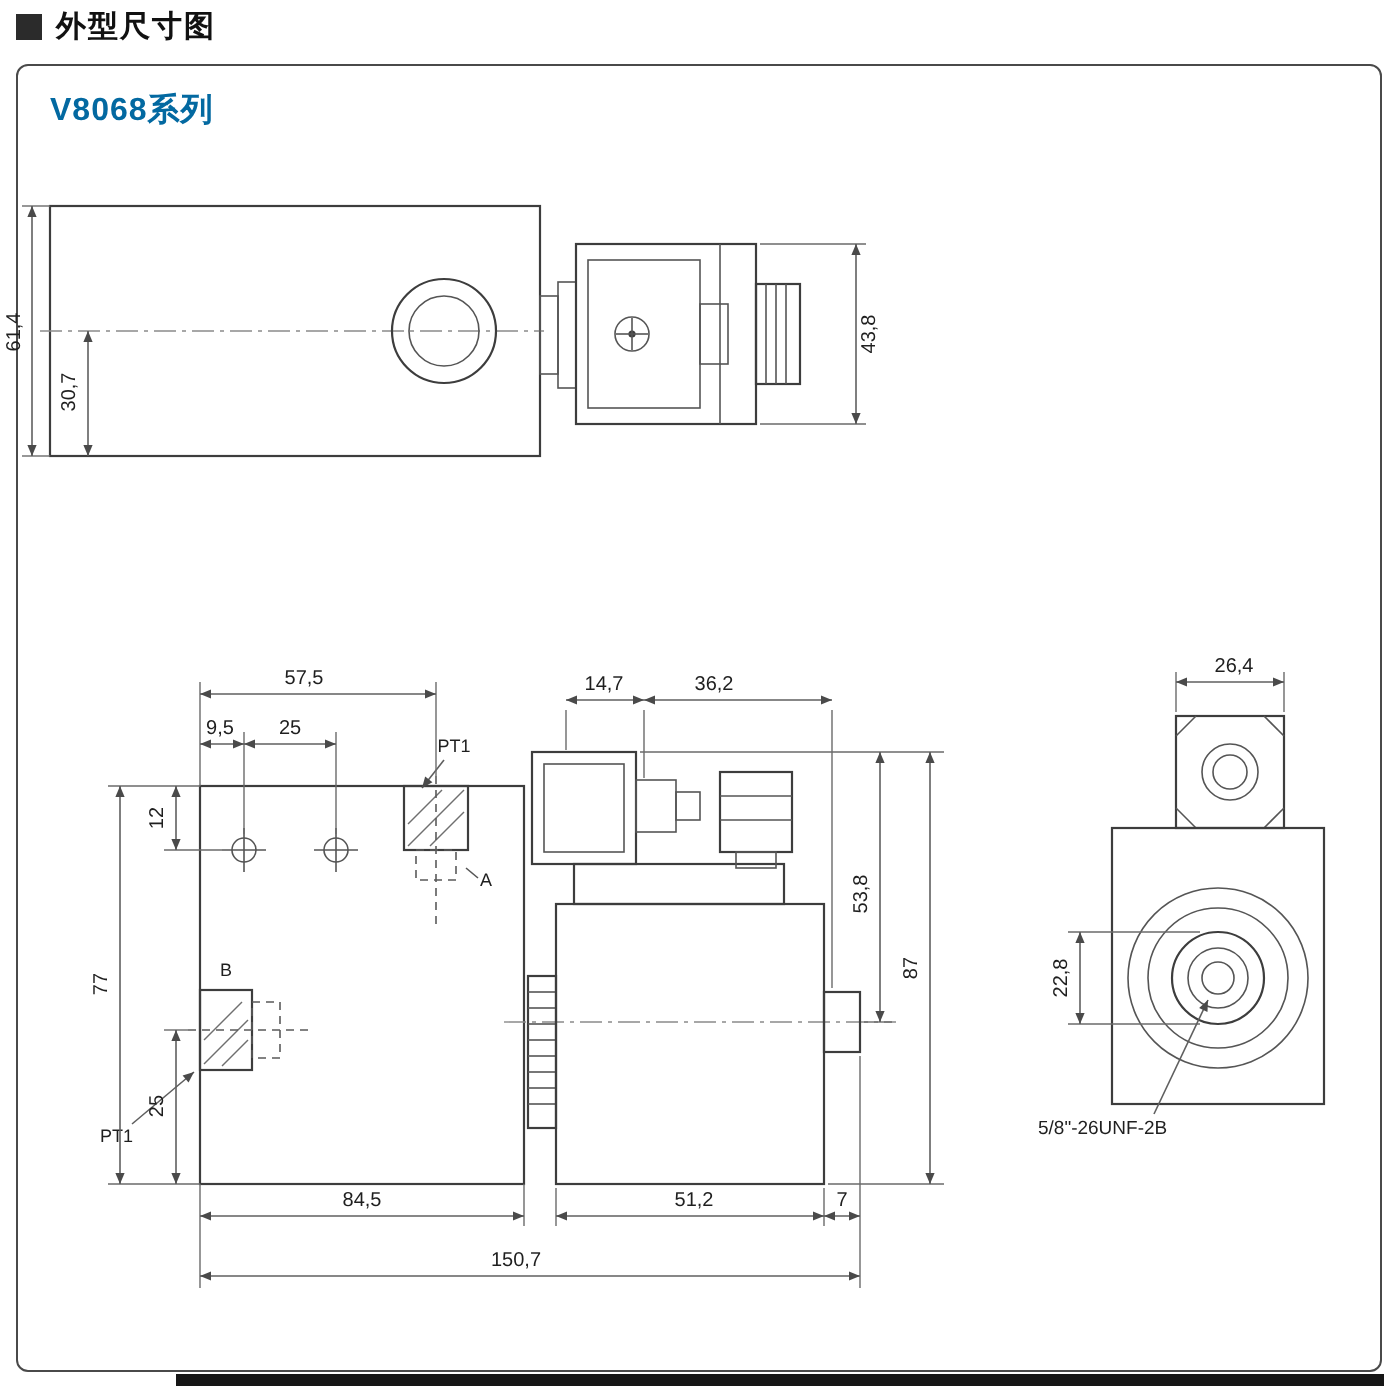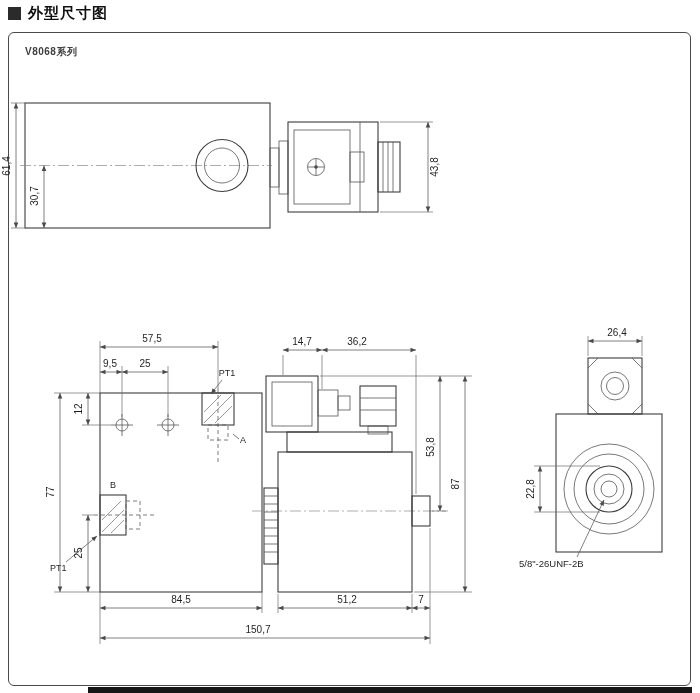--- a/index.html
+++ b/index.html
@@ -15,22 +15,22 @@
     width:13px; height:13px; background:#2b2b2b; display:inline-block;
   }
   .section-header .title-text {
     font-size:15px; font-weight:bold; letter-spacing:1px; color:#111;
   }
   .frame {
     position:absolute; left:8px; top:32px; width:683px; height:654px;
     border:1.4px solid #4a4a4a; border-radius:6px; background:#fff;
   }
   .series-title {
-    position:absolute; left:25px; top:45px; font-size:10px; font-weight:bold;
-    letter-spacing:0.5px; color:#404040;
+    position:absolute; left:25px; top:45px; font-size:16px; font-weight:bold;
+    letter-spacing:0.5px; color:#0369a1;
   }
   svg.drawing { position:absolute; left:0; top:0; }
   
   .ol   { stroke:#3d3d3d; stroke-width:1.1; fill:none; }
   .th   { stroke:#555555; stroke-width:0.8; fill:none; }
   .ext  { stroke:#6a6a6a; stroke-width:0.7; fill:none; }
   .dim  { stroke:#5f5f5f; stroke-width:0.8; fill:none; }
   .dash { stroke:#5a5a5a; stroke-width:0.8; fill:none; stroke-dasharray:4 3; }
   .cl   { stroke:#8a8a8a; stroke-width:0.7; fill:none; stroke-dasharray:11 3 2 3; }
   .hatch{ stroke:#6f6f6f; stroke-width:0.7; fill:none; }

